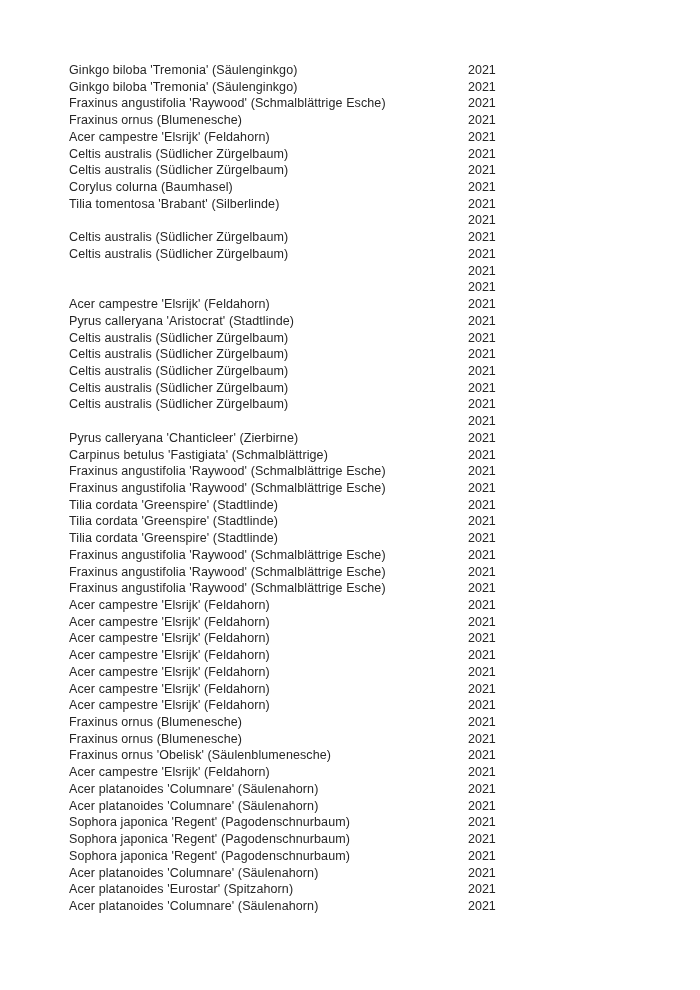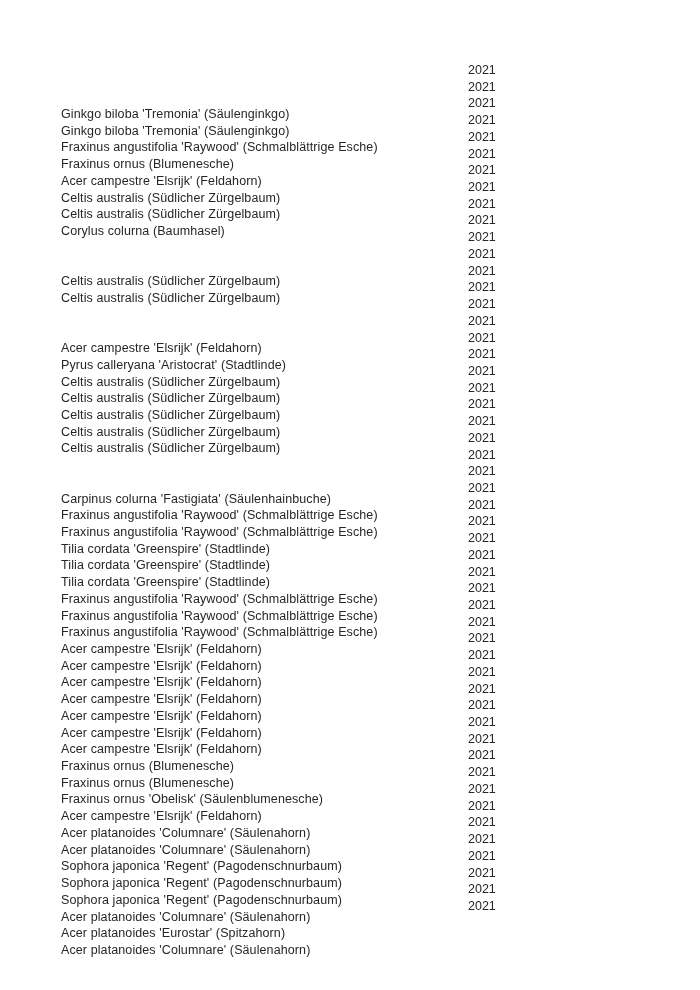--- a/index.html
+++ b/index.html
@@ -31,23 +31,22 @@
     position: relative;
     height: 16.72px;
     line-height: 16.72px;
     font-size: 12.5px;
     color: #262626;
     white-space: nowrap;
     width: 580px;
   }
   .species {
     position: absolute;
-    left: 0;
+    left: 8px;
     letter-spacing: 0.1px;
-    margin-top: 44px;
   }
   .year {
     position: absolute;
     left: 407px;
   }
 </style>
 </head>
 <body>
 
 <div class="page">
@@ -86,20 +85,21 @@
     <span class="species">Celtis australis (Südlicher Zürgelbaum)</span>
     <span class="year">2021</span>
   </div>
 
   <div class="row">
     <span class="species">Corylus colurna (Baumhasel)</span>
     <span class="year">2021</span>
   </div>
 
   <div class="row">
+    <span class="species">Tilia tomentosa 'Brabant' (Silberlinde)</span>
     <span class="year">2021</span>
   </div>
 
   <div class="row">
     <span class="year">2021</span>
   </div>
 
   <div class="row">
     <span class="species">Celtis australis (Südlicher Zürgelbaum)</span>
     <span class="year">2021</span>
@@ -151,25 +151,26 @@
   <div class="row">
     <span class="species">Celtis australis (Südlicher Zürgelbaum)</span>
     <span class="year">2021</span>
   </div>
 
   <div class="row">
     <span class="year">2021</span>
   </div>
 
   <div class="row">
-    <span class="year">2021</span>
-  </div>
-
-  <div class="row">
-    <span class="species">Carpinus colurna 'Fastigiata' (Säulenhainbuche)</span>
+    <span class="species">Pyrus calleryana 'Chanticleer' (Zierbirne)</span>
+    <span class="year">2021</span>
+  </div>
+
+  <div class="row">
+    <span class="species">Carpinus betulus 'Fastigiata' (Schmalblättrige)</span>
     <span class="year">2021</span>
   </div>
 
   <div class="row">
     <span class="species">Fraxinus angustifolia 'Raywood' (Schmalblättrige Esche)</span>
     <span class="year">2021</span>
   </div>
 
   <div class="row">
     <span class="species">Fraxinus angustifolia 'Raywood' (Schmalblättrige Esche)</span>

